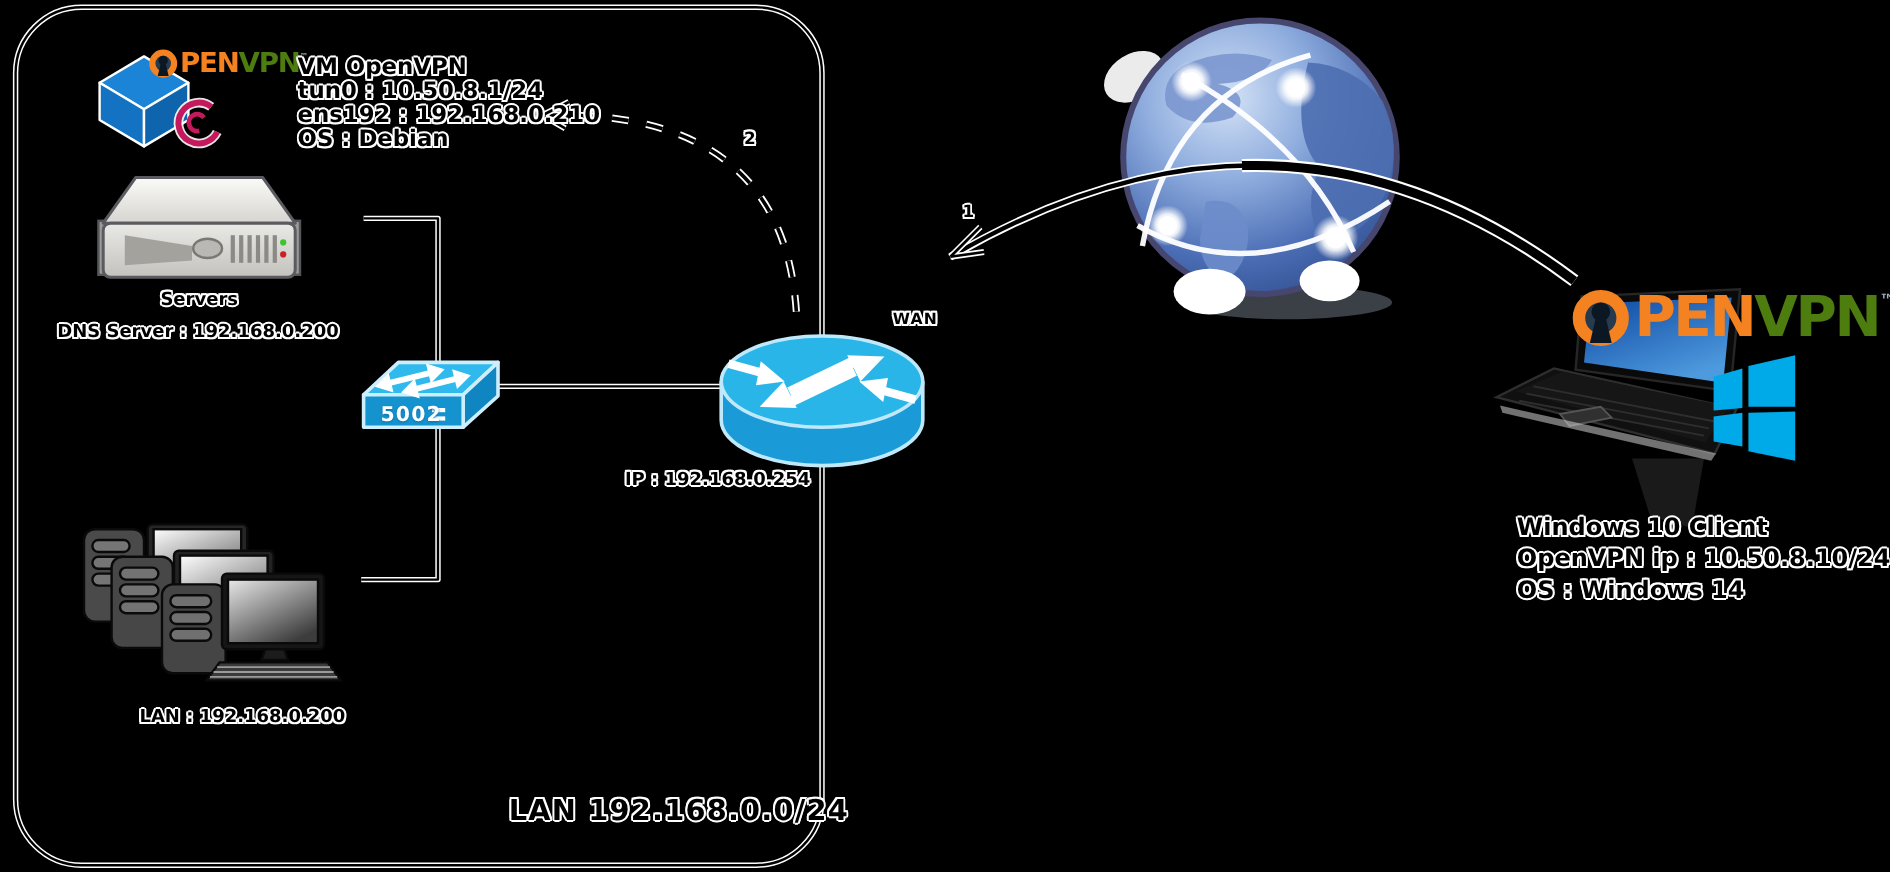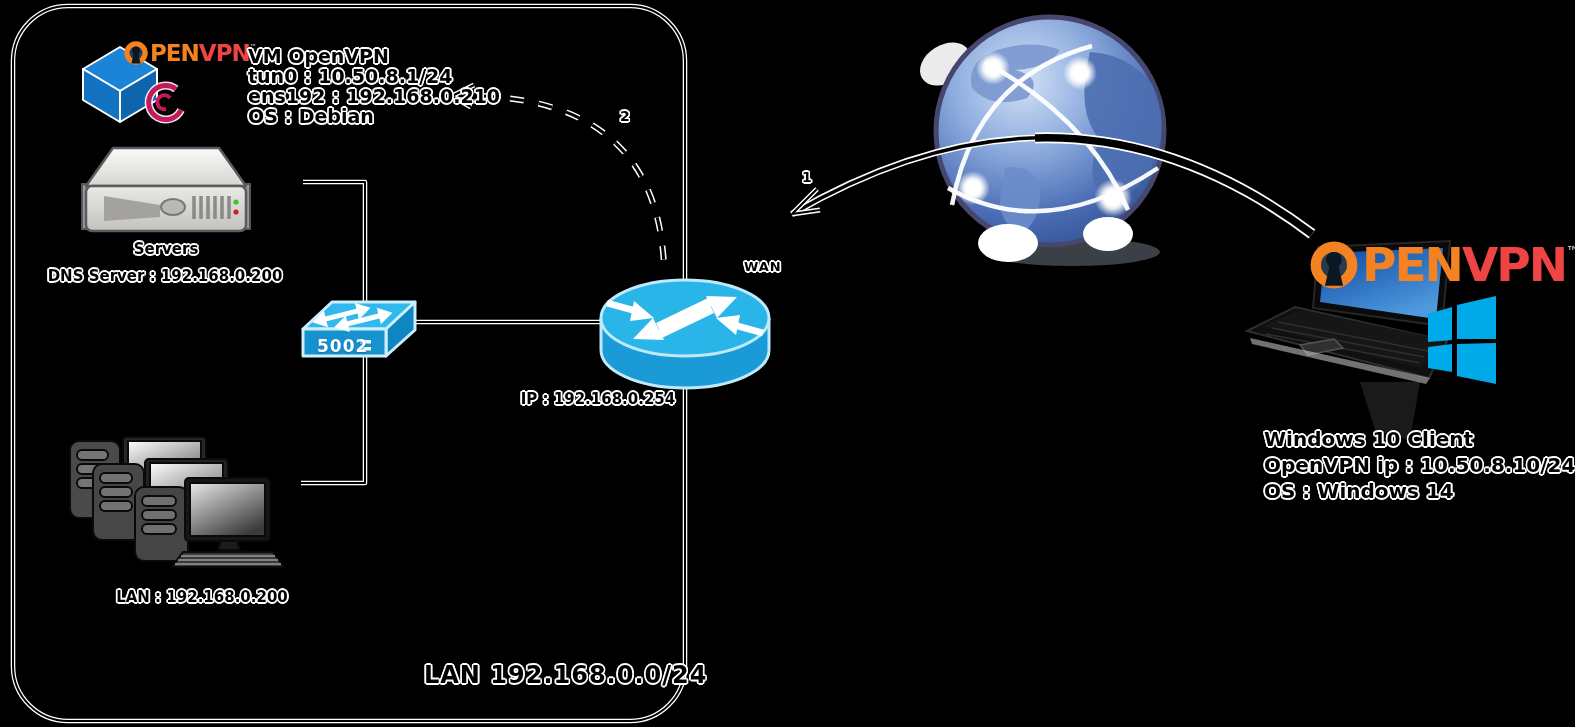--- a/index.html
+++ b/index.html
@@ -19,21 +19,21 @@
   .t13{font-size:13px;letter-spacing:1px;}
   .t14{font-size:14px;}
   .t20{font-size:20px;line-height:26px;}
   .t24{font-size:24px;letter-spacing:1px;}
   .vmblock{line-height:20px;font-size:19px;}
   .center{text-align:center;}
   .switch-label{color:#fff;font-size:17px;letter-spacing:1px;text-shadow:0 1px 2px #0b6fa6;}
   
   .ovpn{display:flex;align-items:center;}
   .ovpn .open{color:#f58220;}
-  .ovpn .vpn{color:#ef4444;}
+  .ovpn .vpn{color:#4d7c0f;}
   .ovpn sup{font-size:0.3em;color:#9fb3c4;align-self:flex-start;margin-top:0.45em;}
   .ovpn-small{font-size:23px;letter-spacing:-1px;}
   .ovpn-small svg{margin-right:1px;}
   .ovpn-large{font-size:47px;letter-spacing:-2px;}
   .ovpn-large svg{margin-right:2px;}
   
   .w{stroke:#fff;fill:none;stroke-linejoin:round;stroke-linecap:butt;}
   .b{stroke:#000;fill:none;stroke-linejoin:round;stroke-linecap:butt;}
 </style>
 </head>

